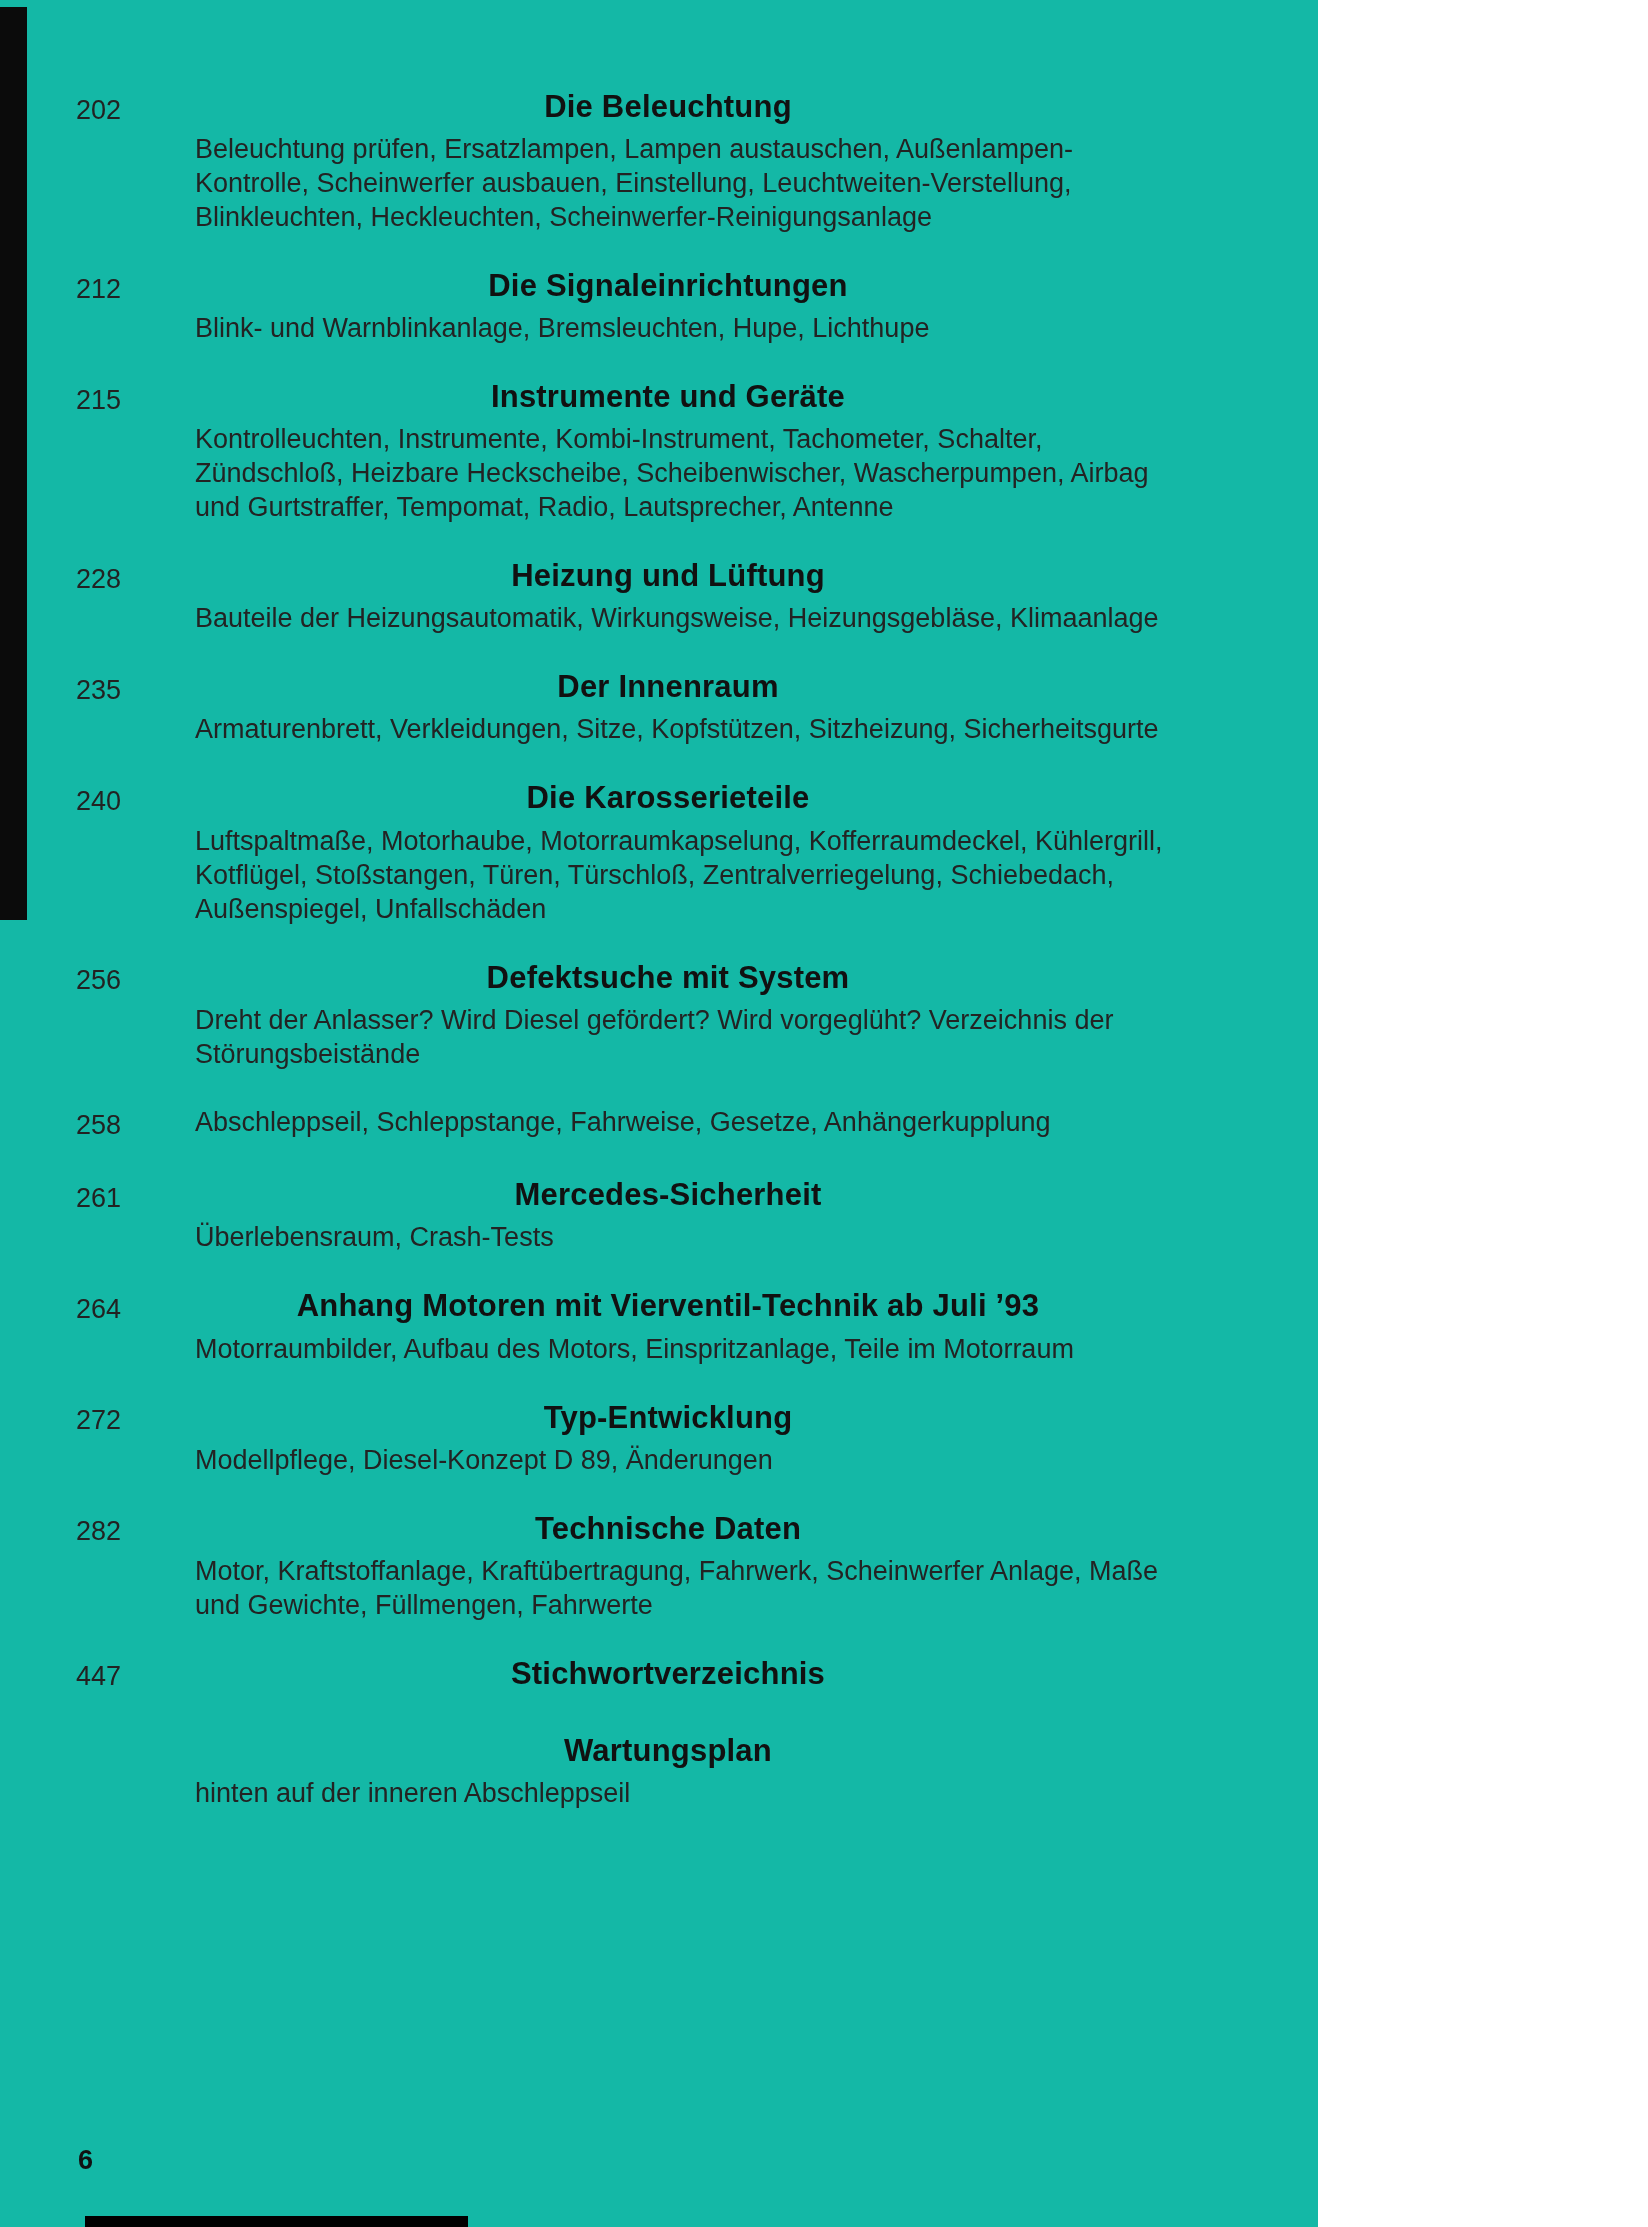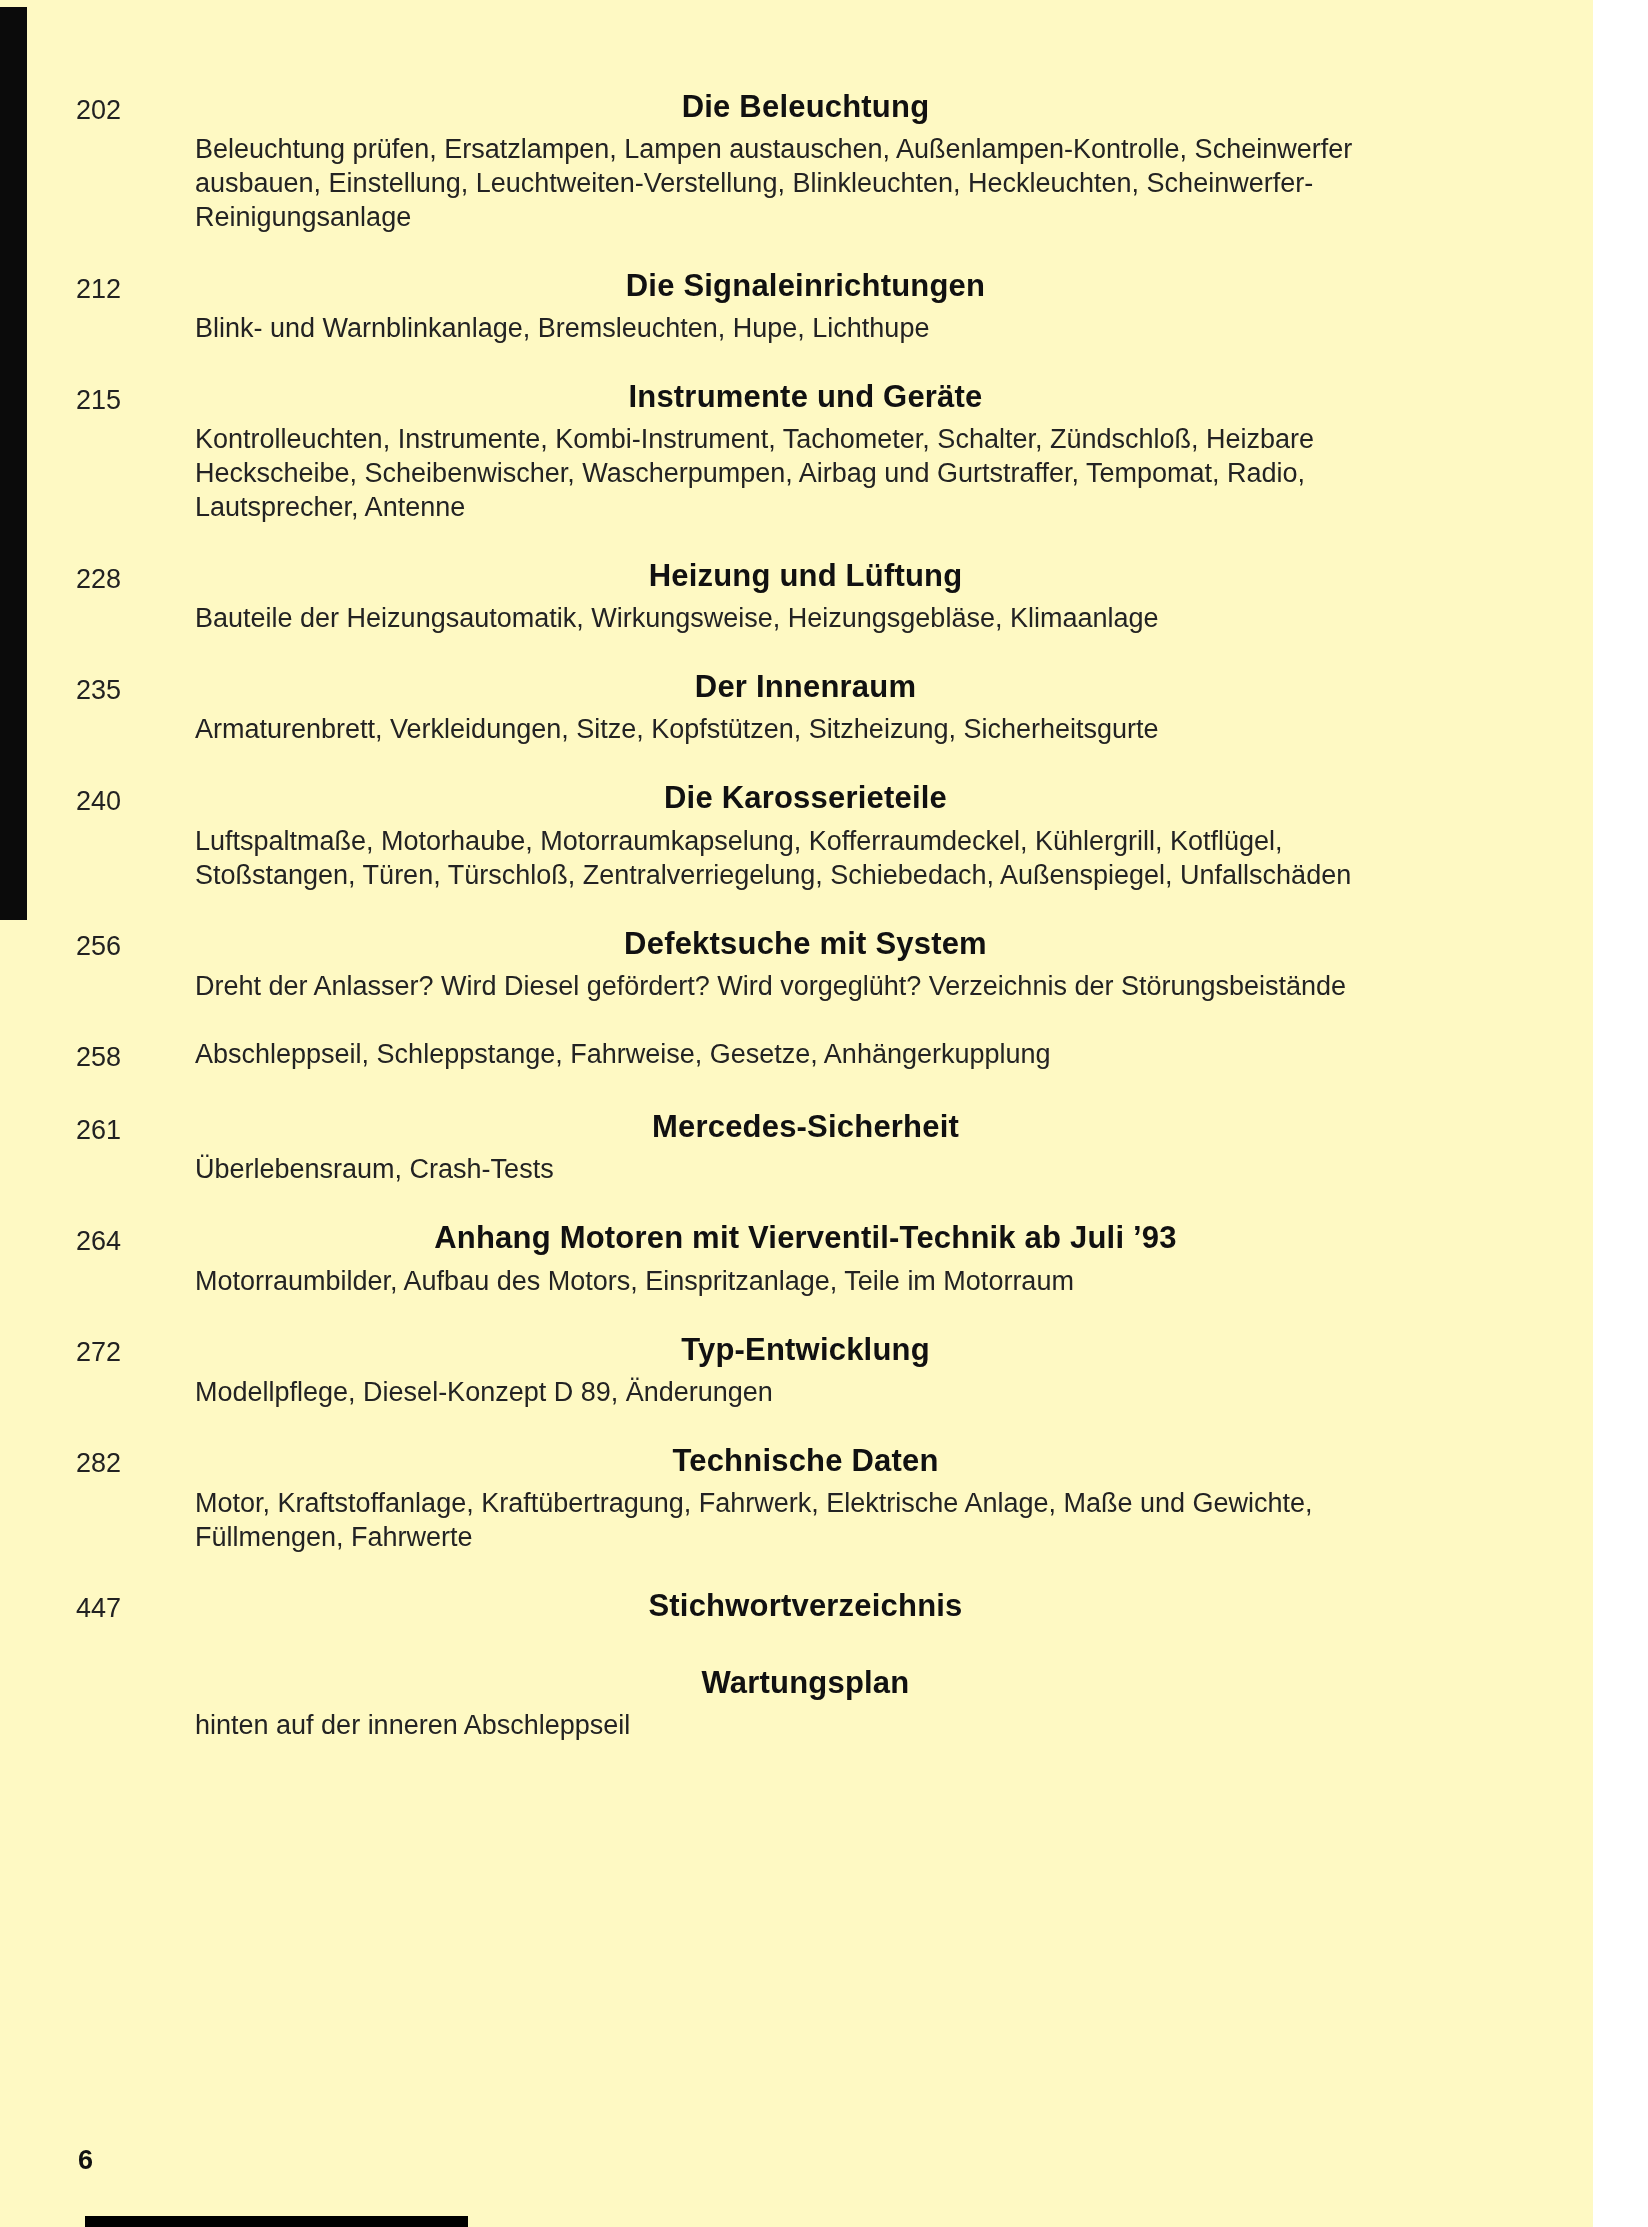--- a/index.html
+++ b/index.html
@@ -4,23 +4,23 @@
 <style>
   * { margin: 0; padding: 0; box-sizing: border-box; }
 
   html, body {
     background: #ffffff;
     font-family: "Liberation Sans", "DejaVu Sans", sans-serif;
   }
 
   .page {
     position: relative;
-    width: 1593px;
+    width: 1318px;
     height: 2228px;
-    background: #fef9c3;
+    background: #14b8a6;
     overflow: hidden;
     color: #1c1c1c;
   }
 
   
   .scan-bar-left {
     position: absolute;
     left: 0;
     top: 7.1px;
     width: 27px;
@@ -177,21 +177,21 @@
     <div class="entry-content">
       <div class="entry-title">Typ-Entwicklung</div>
       <div class="entry-desc">Modellpflege, Diesel-Konzept D 89, Änderungen</div>
     </div>
   </div>
 
   <div class="entry">
     <div class="entry-page">282</div>
     <div class="entry-content">
       <div class="entry-title">Technische Daten</div>
-      <div class="entry-desc">Motor, Kraftstoffanlage, Kraftübertragung, Fahrwerk, Elektrische Anlage, Maße und Gewichte, Füllmengen, Fahrwerte</div>
+      <div class="entry-desc">Motor, Kraftstoffanlage, Kraftübertragung, Fahrwerk, Scheinwerfer Anlage, Maße und Gewichte, Füllmengen, Fahrwerte</div>
     </div>
   </div>
 
   <div class="entry">
     <div class="entry-page">447</div>
     <div class="entry-content">
       <div class="entry-title">Stichwortverzeichnis</div>
 
     </div>
   </div>

